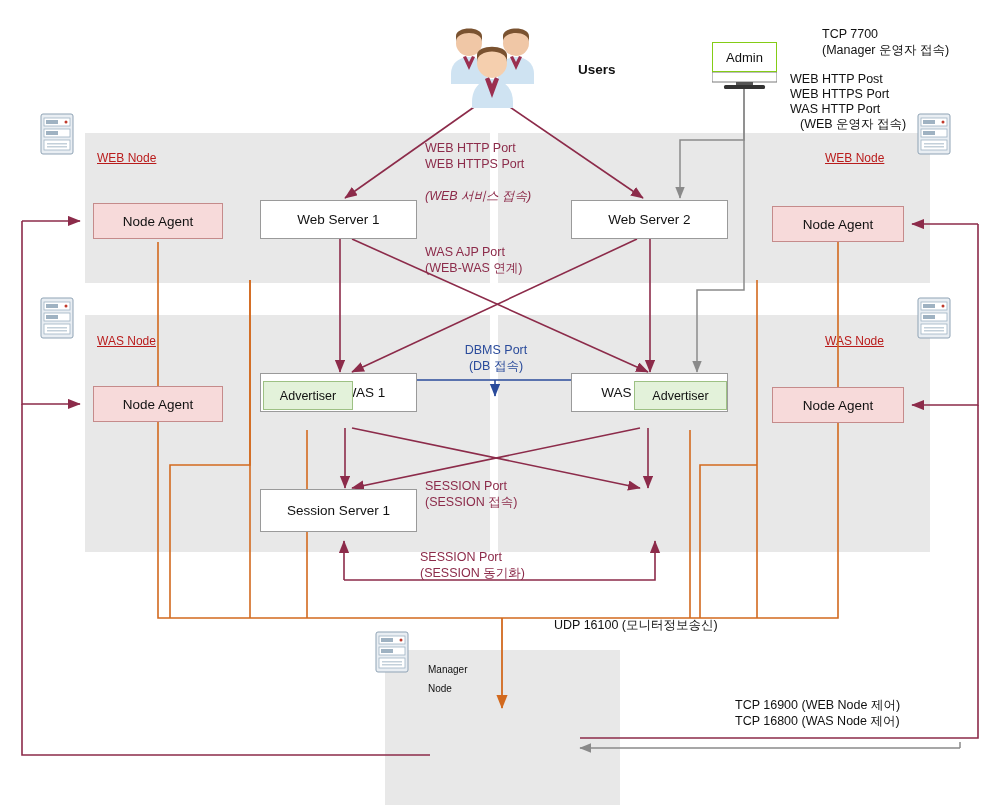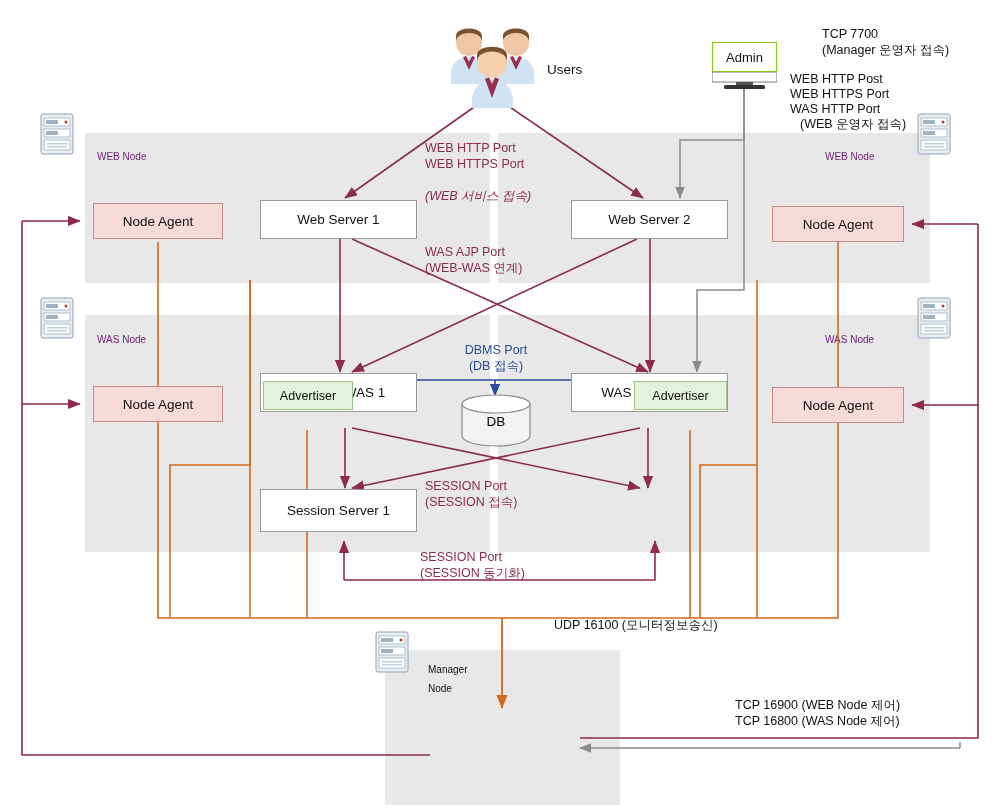--- a/index.html
+++ b/index.html
@@ -18,23 +18,24 @@
     overflow: hidden;
     background: #ffffff;
   }
   .zone {
     position: absolute;
     background: #e8e8e8;
     border: none;
   }
   .zone-label {
     position: absolute;
-    font-size: 10px;
-    color: #701a75;
+    font-size: 12px;
+    color: #b91c1c;
     white-space: nowrap;
+    text-decoration: underline;
   }
   .box {
     position: absolute;
     box-sizing: border-box;
     background: #ffffff;
     border: 1px solid #9a9a9a;
     display: flex;
     align-items: center;
     justify-content: center;
     font-size: 13.5px;
@@ -210,21 +211,21 @@
       </g>
 
       <g>
         <path d="M27,84 C27,68 38,61 47,61 C56,61 68,68 68,84 L68,90 L27,90 Z" fill="#cfe3f2"></path>
         <path d="M40,61 L47,80 L54,61 L50,59 L47,66 L44,59 Z" fill="#9b2f50"></path>
         <circle cx="47" cy="45" r="15" fill="#f5cfae"></circle>
         <path d="M32,44 C32,30 62,30 62,44 L62,37 C62,26 32,26 32,37 Z" fill="#7a5230"></path>
       </g>
     </svg>
   </div>
-  <div class="plainlabel" style="left:547px; top:62px;">Users</div>
+  <div class="plainlabel" style="left:578px; top:62px;font-weight:bold;">Users</div>
 
   <div class="box admin" style="left:712px; top:42px; width:65px; height:30px;">
     <span>Admin</span>
   </div>
   <div style="position:absolute; left:712px; top:72px; width:65px; height:18px;">
     <svg width="65" height="18" viewBox="0 0 65 18">
       <rect x="0" y="0" width="65" height="10" fill="#ffffff" stroke="#7a7a7a" stroke-width="1"></rect>
       <rect x="24" y="10" width="17" height="3" fill="#555"></rect>
       <rect x="12" y="13" width="41" height="4" rx="1.5" fill="#333"></rect>
     </svg>
@@ -323,27 +324,20 @@
     <span>Advertiser</span>
   </div>
 
   <div class="box" style="left:571px; top:373px; width:157px; height:39px;">
     <span style="margin-right:55px;">WAS 2</span>
   </div>
   <div class="box advertiser" style="left:634px; top:381px; width:93px; height:29px;">
     <span>Advertiser</span>
   </div>
 
-  <div style="position:absolute; left:458px; top:392px; width:76px; height:56px;">
-    <svg width="76" height="56" viewBox="0 0 76 56">
-      <path d="M4,12 L4,44 C4,50 21,54 38,54 C55,54 72,50 72,44 L72,12 Z" fill="#f2f2f2" stroke="#8a8a8a" stroke-width="1.2"></path>
-      <ellipse cx="38" cy="12" rx="34" ry="9" fill="#ffffff" stroke="#8a8a8a" stroke-width="1.2"></ellipse>
-    </svg>
-    <span style="position:absolute; left:0; top:22px; width:76px; text-align:center; font-size:13.5px;">DB</span>
-  </div>
 
   <div class="box" style="left:260px; top:489px; width:157px; height:43px;">
     <span>Session Server 1</span>
   </div>
 
 
   <div class="note" style="left:822px; top:27px;">TCP 7700</div>
   <div class="note" style="left:822px; top:43px;">(Manager 운영자 접속)</div>
 
   <div class="note" style="left:790px; top:72px;">WEB HTTP Post</div>

